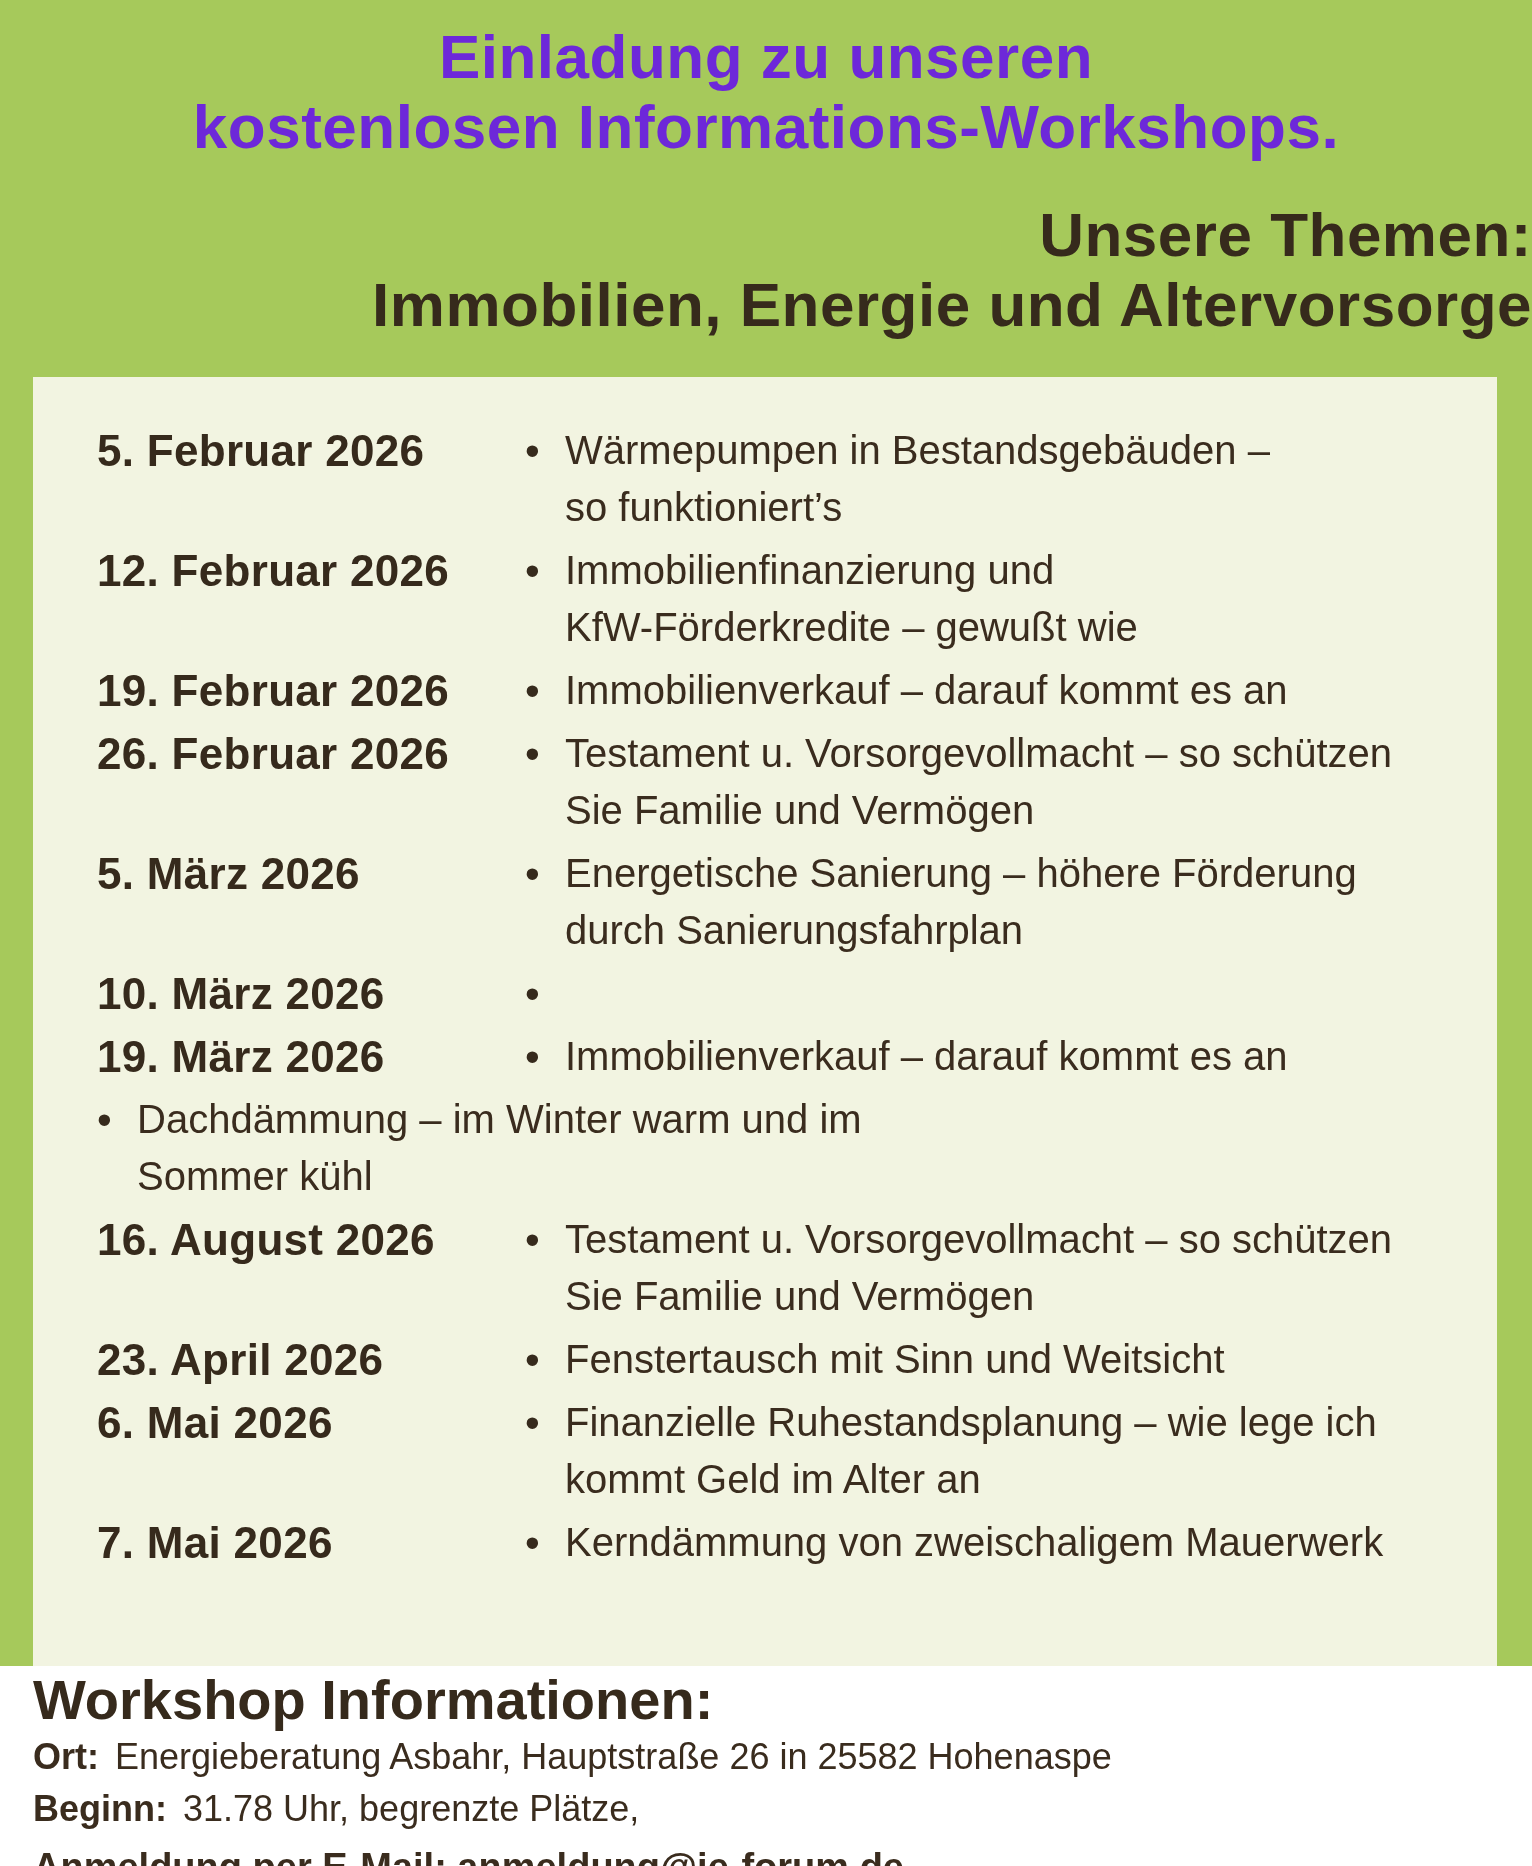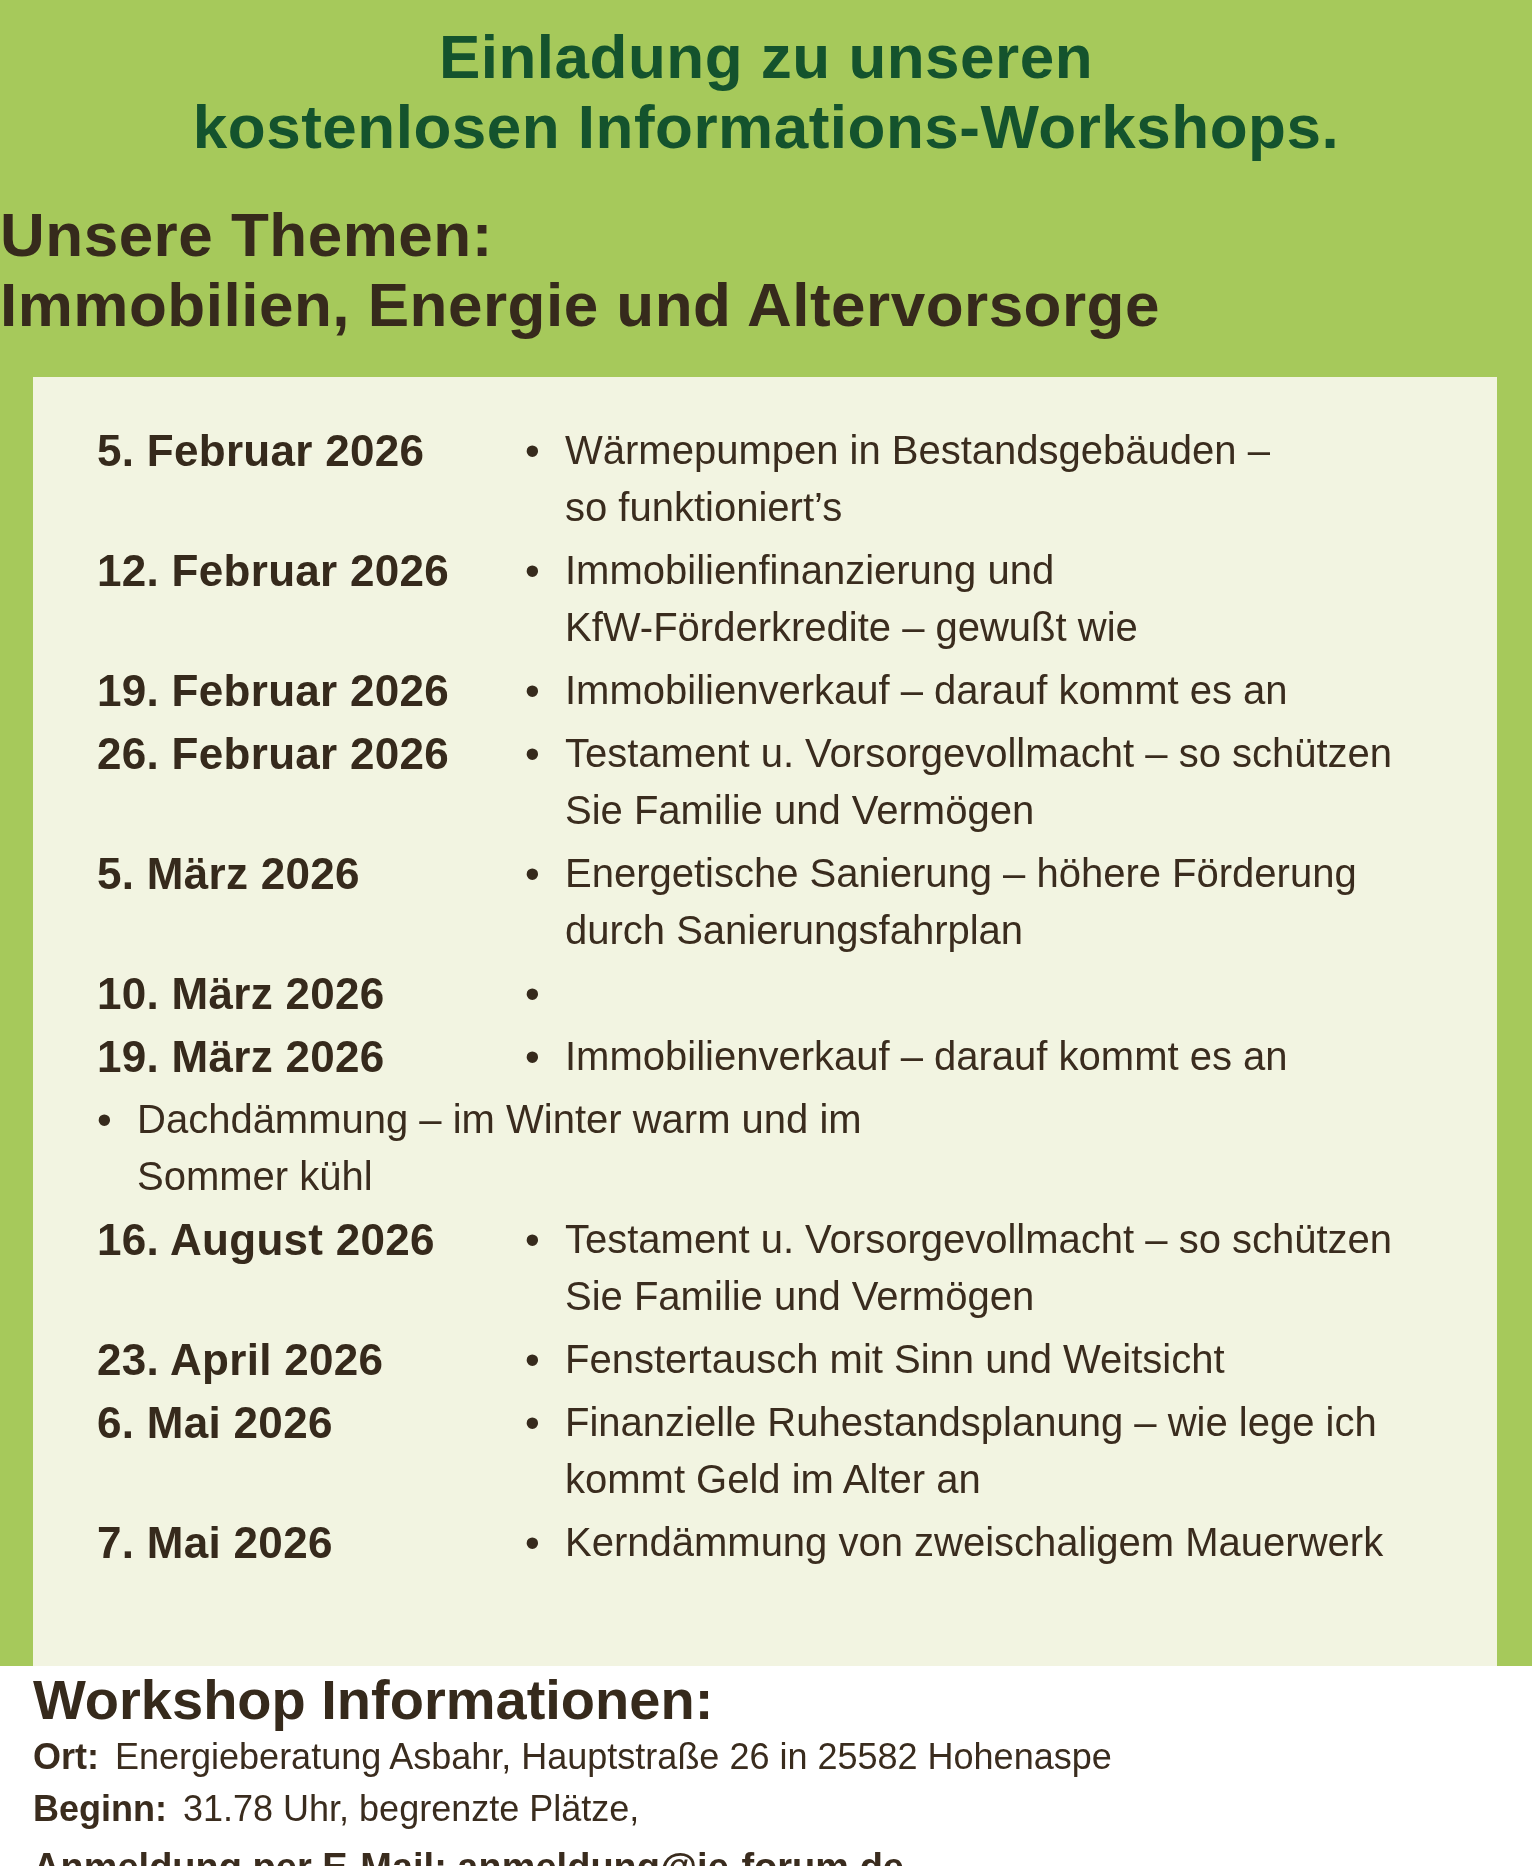--- a/index.html
+++ b/index.html
@@ -25,25 +25,25 @@
     background: #a6c95b;
   }
   .title {
     margin-top: 22px;
     text-align: center;
     font-size: 62px;
     line-height: 70px;
     font-weight: bold;
     white-space: pre-line;
     letter-spacing: 0.5px;
-    color: #14532d;
+    color: #6d28d9;
   }
   .subtitle {
     margin-top: 38px;
-    text-align: left;
+    text-align: right;
     font-size: 62px;
     line-height: 70px;
     font-weight: bold;
     white-space: pre-line;
     letter-spacing: 0.5px;
     color: #362a1c;
   }
   
   .schedule-box {
     position: absolute;

